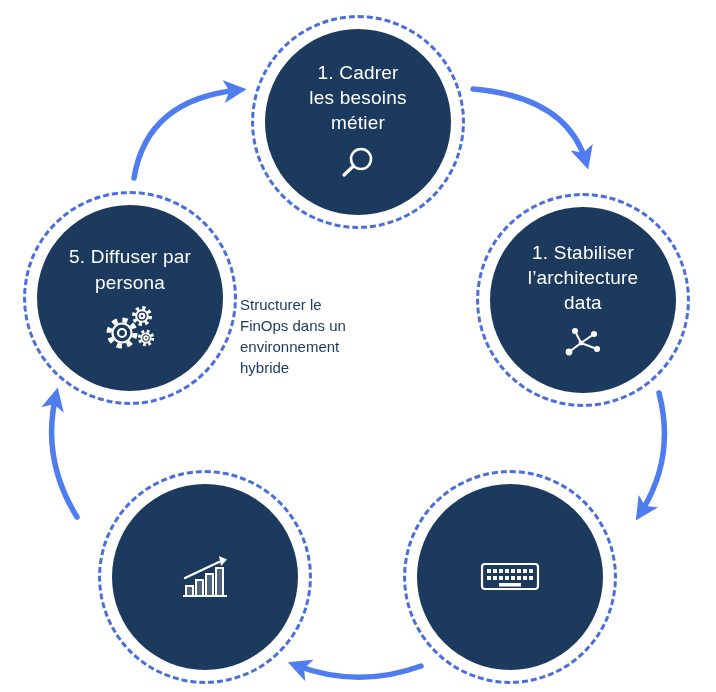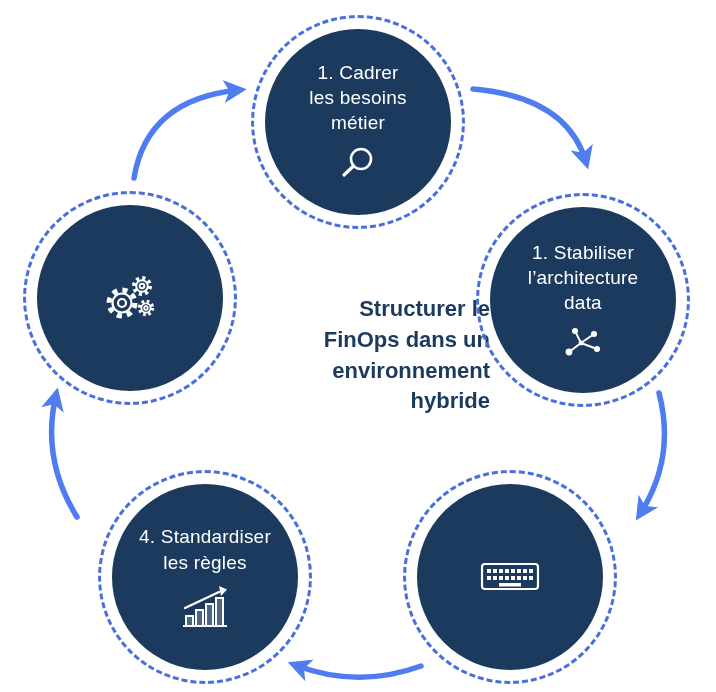--- a/index.html
+++ b/index.html
@@ -54,24 +54,24 @@
   }
   .icon{display:block;}
   .s1{left:251px;top:15px;}
   .s2{left:476px;top:193px;}
   .s3{left:403px;top:470px;}
   .s4{left:98px;top:470px;}
   .s5{left:23px;top:191px;}
   .title{
     position:absolute;
     left:240px;top:294px;width:250px;
-    text-align:right;
+    text-align:left;
     color:var(--navy);
-    font-size:22px;
-    font-weight:700;
+    font-size:15px;
+    font-weight:400;
     line-height:1.4;
     white-space:pre-line;
   }
 </style>
 </head>
 <body>
 
 <div class="canvas">
 
   <svg class="arrows" viewBox="0 0 716 692" aria-hidden="true">
@@ -149,38 +149,38 @@
           <rect x="45" y="17" width="4" height="4"></rect>
             <rect x="51" y="17" width="4" height="4"></rect>
           <rect x="21" y="24" width="22" height="3.5"></rect>
         </g>
       </svg>
     </div>
   </div>
 
   <div class="step s4">
     <div class="disc">
-      <div class="label">4. Standardiser
-les règles</div>
       <svg class="icon" width="52" height="46" viewBox="0 0 52 46">
         <line x1="4" y1="42" x2="48" y2="42" stroke="currentColor" stroke-width="2"></line>
         <g fill="rgba(255,255,255,0.22)" stroke="currentColor" stroke-width="2">
           <rect x="7" y="32" width="7" height="10"></rect>
           <rect x="17" y="26" width="7" height="16"></rect>
           <rect x="27" y="20" width="7" height="22"></rect>
           <rect x="37" y="14" width="7" height="28"></rect>
         </g>
         <line x1="6" y1="24" x2="40" y2="8" stroke="currentColor" stroke-width="2.4" stroke-linecap="round"></line>
         <polygon points="40,2 48,5.5 42,12" fill="currentColor"></polygon>
       </svg>
     </div>
   </div>
 
   <div class="step s5">
     <div class="disc">
+      <div class="label">5. Diffuser par
+persona</div>
       <svg class="icon" width="58" height="48" viewBox="0 0 58 48">
 
         <circle cx="21" cy="29" r="13" fill="none" stroke="currentColor" stroke-width="5" stroke-dasharray="5.1 5.11"></circle>
         <circle cx="21" cy="29" r="9.5" fill="none" stroke="currentColor" stroke-width="2.2"></circle>
         <circle cx="21" cy="29" r="4" fill="none" stroke="currentColor" stroke-width="2.2"></circle>
 
         <circle cx="41" cy="12" r="8" fill="none" stroke="currentColor" stroke-width="4" stroke-dasharray="3.14 3.14"></circle>
         <circle cx="41" cy="12" r="5.8" fill="none" stroke="currentColor" stroke-width="2"></circle>
         <circle cx="41" cy="12" r="2.3" fill="none" stroke="currentColor" stroke-width="2"></circle>
 

